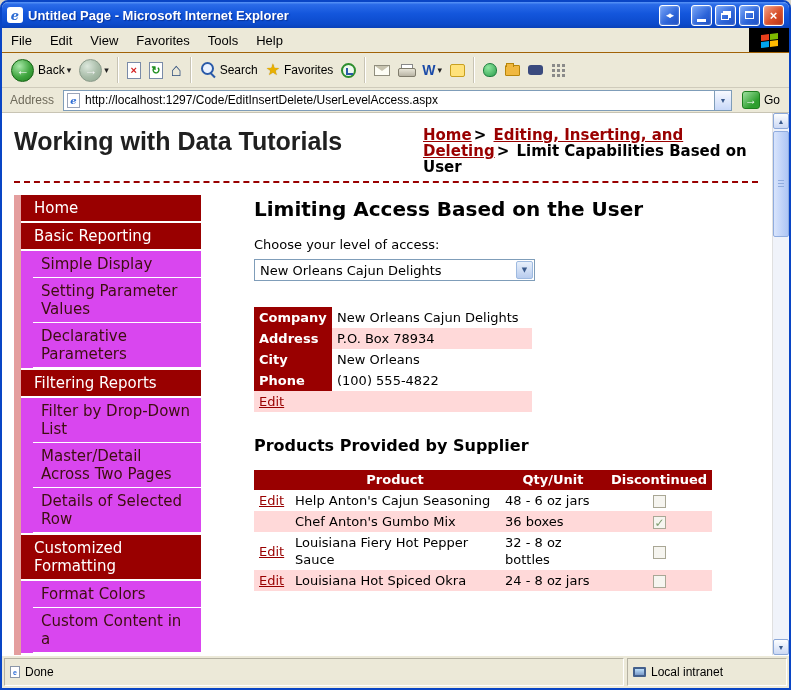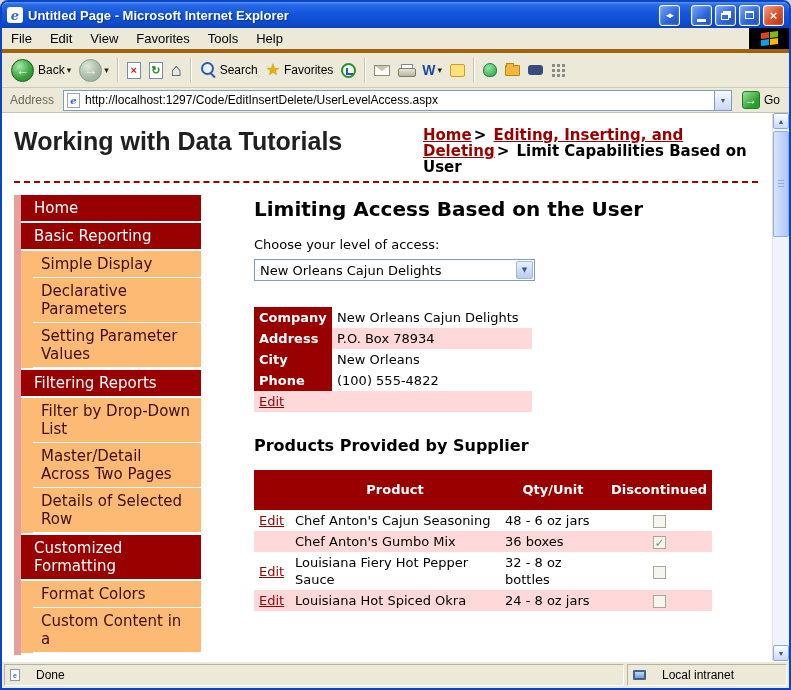--- a/index.html
+++ b/index.html
@@ -24,21 +24,21 @@
   .tbtn.standalone { margin-right:8px; font-size:9px; letter-spacing:-1px; }
   .tbtn.close { background:linear-gradient(135deg,#F0A088 0%,#D9502A 55%,#B53014 100%);
     font-size:13px; font-weight:bold; }
   .ic-min { width:9px; height:3px; background:#fff; margin-top:10px; }
   .ic-max { width:9px; height:8px; border:1px solid #fff; border-top:2px solid #fff; }
   .ic-restore { width:8px; height:7px; border:1px solid #fff; border-top:2px solid #fff;
     box-shadow:2px -2px 0 0 #fff; margin:2px 2px 0 0; }
 
   
   .menubar { flex:0 0 25px; display:flex; align-items:stretch; background:#ECE9D8;
-    border-bottom:4px solid #a16207; }
+    border-bottom:1px solid #a16207; }
   .menu-item { display:flex; align-items:center; padding:0 9px; font-size:13px; }
   .win-logo { margin-left:auto; width:40px; background:#000;
     display:flex; align-items:center; justify-content:center; }
   .flag { width:17px; height:13px; display:grid; grid-template-columns:8px 8px;
     grid-template-rows:6px 6px; gap:1px; transform:skewY(-7deg); }
   .flag i:nth-child(1){background:#E8401C;} .flag i:nth-child(2){background:#7FBA00;}
   .flag i:nth-child(3){background:#00A3EE;} .flag i:nth-child(4){background:#FFB900;}
 
   
   .toolbar { flex:0 0 35px; display:flex; align-items:center; padding:0 5px;
@@ -113,21 +113,21 @@
   .breadcrumb a { color:#990000; }
   .bc-sep { color:#000; margin:0 2px; }
   .bc-current { color:#000; }
 
   .dashed { border-bottom:2px dashed #990000; margin-top:6px; }
 
   .layout { display:flex; margin-top:12px; }
   .sidebar { width:187px; flex:0 0 187px; border-left:7px solid #E49E9E; }
   .nav1 { background:#990000; color:#fff; font-size:15px; line-height:18px;
     padding:4px 8px 4px 13px; margin-bottom:2px; }
-  .navgroup { background:#fdba74; padding-left:12px; margin-bottom:2px; }
+  .navgroup { background:#d946ef; padding-left:12px; margin-bottom:2px; }
   .nav2 { font-size:15px; line-height:18px; color:#3D0F0F; padding:4px 8px; border-bottom:1px solid #fff; }
 
   .main { flex:1; min-width:0; padding-left:53px; padding-top:2px; }
   .main-h1 { font-size:20px; font-weight:bold; color:#000; margin-bottom:16px; }
   .access-label { font-size:13px; margin-bottom:7px; }
   .combo { width:281px; height:22px; border:1px solid #7F9DB9; background:#fff;
     display:flex; align-items:center; padding-left:5px; margin-bottom:26px; }
   .combo-text { flex:1; font-size:13px; }
   .combo-btn { width:17px; height:18px; margin:1px; background:linear-gradient(#E8F0FB,#B8CCEE);
     border:1px solid #9EBAE0; border-radius:2px; display:flex; align-items:center; justify-content:center;
@@ -137,21 +137,21 @@
   table { border-collapse:collapse; }
   .supplier { margin-bottom:24px; }
   .supplier td { font-size:13px; padding:2px 5px; line-height:17px; }
   .sup-label { background:#990000; color:#fff; font-weight:bold; width:78px; }
   .sup-val { width:200px; }
   .rowa { background:#fff; }
   .rowb { background:#FFD9D9; }
   .edit-link { color:#990000; }
 
   .products { margin-bottom:10px; }
-  .products th { background:#990000; color:#fff; font-size:13px; font-weight:bold; padding:12px 4px; line-height:16px; }
+  .products th { background:#990000; color:#fff; font-size:13px; font-weight:bold; padding:2px 4px; line-height:16px; }
   .products td { font-size:13px; padding:2px 5px; line-height:17px; vertical-align:middle; }
   .col-edit { width:36px; }
   .col-product { width:210px; text-align:center; }
   .col-qty { width:106px; text-align:center; }
   .col-disc { width:106px; text-align:center; }
   .cell-disc { text-align:center; }
   .cb { width:13px; height:13px; border:1px solid #A9A795; background:#F6F5F0;
     display:inline-block; position:relative; vertical-align:middle; }
   .cb.checked::after { content:"✓"; position:absolute; top:-2px; left:1px; font-size:12px;
     font-weight:bold; color:#7E9A6E; }
@@ -162,21 +162,21 @@
     border-radius:2px; color:#3A5A8C; font-size:7px; display:flex; align-items:center; justify-content:center; }
   .sb-track { flex:1; position:relative; }
   .sb-thumb { position:absolute; top:2px; left:0; right:0; height:106px;
     background:linear-gradient(90deg,#D8E4FC,#AEC6F5); border:1px solid #90ACDE; border-radius:2px; }
   .sb-thumb::after { content:""; position:absolute; left:4px; right:4px; top:48px; height:1px;
     background:#90ACDE; box-shadow:0 3px 0 #90ACDE, 0 6px 0 #90ACDE; }
 
   
   .statusbar { flex:0 0 22px; display:flex; align-items:center; background:#ECE9D8;
     padding:2px 2px; gap:3px; border-top:1px solid #fff; }
-  .st-panel { height:22px; display:flex; align-items:center; gap:16px; padding:0 5px;
+  .st-panel { height:28px; display:flex; align-items:center; gap:5px; padding:0 5px;
     border:1px solid; border-color:#B5B2A3 #FFFFFF #FFFFFF #B5B2A3; font-size:12px; }
   .st-left { flex:1; }
   .st-right { flex:0 0 160px; }
   .mini-doc { width:10px; height:12px; background:#fff; border:1px solid #8A96A8;
     display:flex; align-items:center; justify-content:center; font-size:7px; color:#2A6AD4; font-weight:bold; }
   .mon-ico { width:13px; height:10px; border:2px solid #44608C; border-radius:1px;
     background:linear-gradient(#BDDFFA,#7898C8); }
 </style>
 </head>
 <body>
@@ -310,22 +310,22 @@
 
       <div class="dashed"></div>
 
       <div class="layout">
 
         <div class="sidebar">
           <div class="nav1">Home</div>
           <div class="nav1">Basic Reporting</div>
           <div class="navgroup">
             <div class="nav2">Simple Display</div>
+            <div class="nav2">Setting Parameter Values</div>
             <div class="nav2">Declarative Parameters</div>
-            <div class="nav2">Setting Parameter Values</div>
           </div>
           <div class="nav1">Filtering Reports</div>
           <div class="navgroup">
             <div class="nav2">Filter by Drop-Down List</div>
             <div class="nav2">Master/Detail Across Two Pages</div>
             <div class="nav2">Details of Selected Row</div>
           </div>
           <div class="nav1">Customized Formatting</div>
           <div class="navgroup">
             <div class="nav2">Format Colors</div>
@@ -372,21 +372,21 @@
           <table class="products">
             <tbody>
               <tr>
                 <th class="col-edit"></th>
                 <th class="col-product">Product</th>
                 <th class="col-qty">Qty/Unit</th>
                 <th class="col-disc">Discontinued</th>
               </tr>
               <tr class="rowa">
                 <td><a href="#" class="edit-link">Edit</a></td>
-                <td>Chef Anton's Cajun Seasoning</td>
+                <td>Help Anton's Cajun Seasoning</td>
                 <td>48 - 6 oz jars</td>
                 <td class="cell-disc"><span class="cb"></span></td>
               </tr>
               <tr class="rowb">
                 <td><a href="#" class="edit-link"></a></td>
                 <td>Chef Anton's Gumbo Mix</td>
                 <td>36 boxes</td>
                 <td class="cell-disc"><span class="cb checked"></span></td>
               </tr>
               <tr class="rowa">

